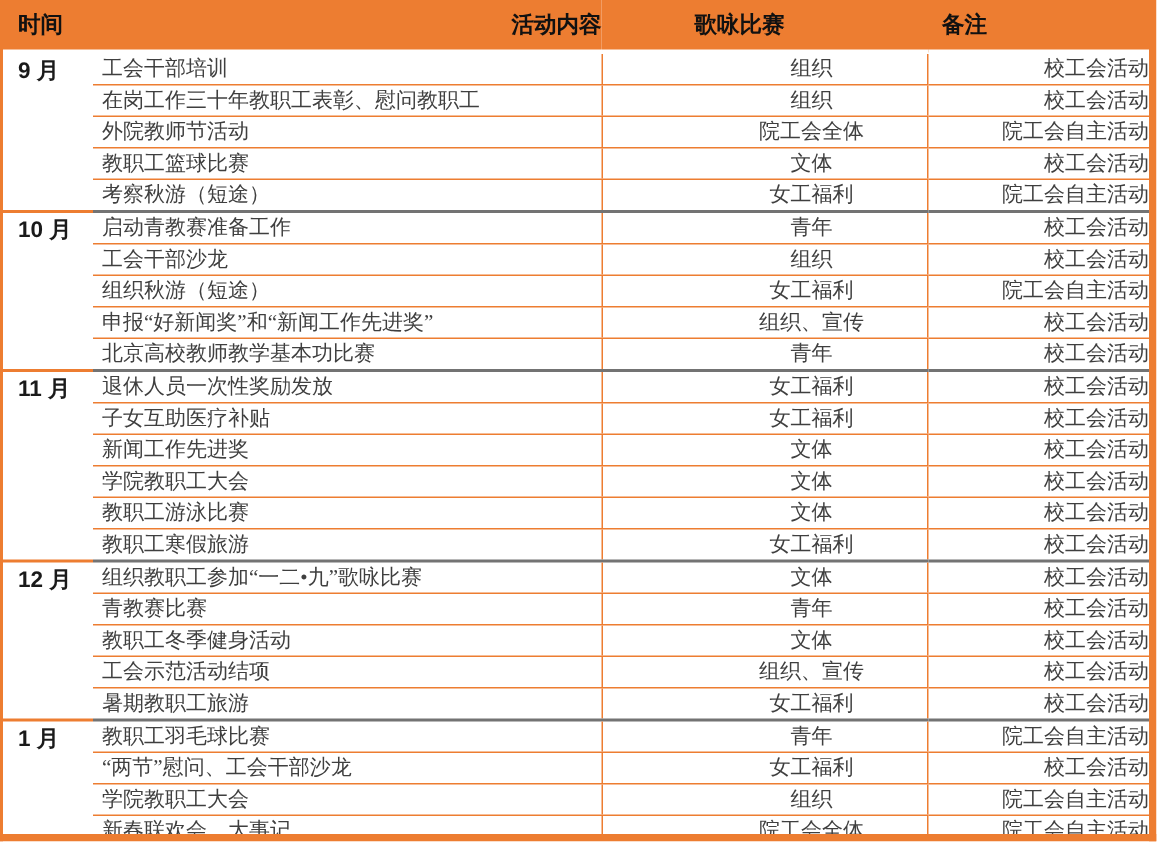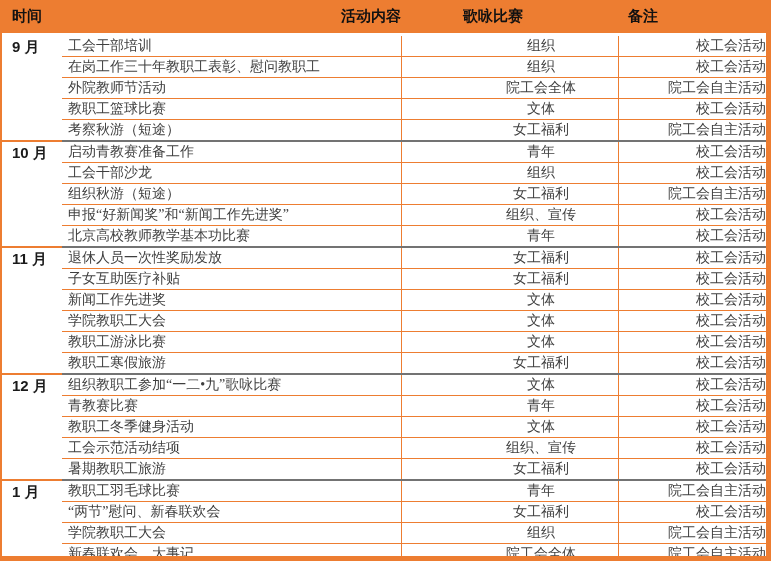--- a/index.html
+++ b/index.html
@@ -196,21 +196,21 @@
           <td class="cell category group-end">女工福利</td>
           <td class="cell note group-end">校工会活动</td>
         </tr>
         <tr>
           <td rowspan="5" class="month-cell">1 月</td>
           <td class="cell content">教职工羽毛球比赛</td>
           <td class="cell category">青年</td>
           <td class="cell note">院工会自主活动</td>
         </tr>
         <tr>
-          <td class="cell content">“两节”慰问、新春联欢会</td>
+          <td class="cell content">“两节”慰问、工会干部沙龙</td>
           <td class="cell category">女工福利</td>
           <td class="cell note">校工会活动</td>
         </tr>
         <tr>
           <td class="cell content">学院教职工大会</td>
           <td class="cell category">组织</td>
           <td class="cell note">院工会自主活动</td>
         </tr>
         <tr>
           <td class="cell content">新春联欢会、大事记</td>

